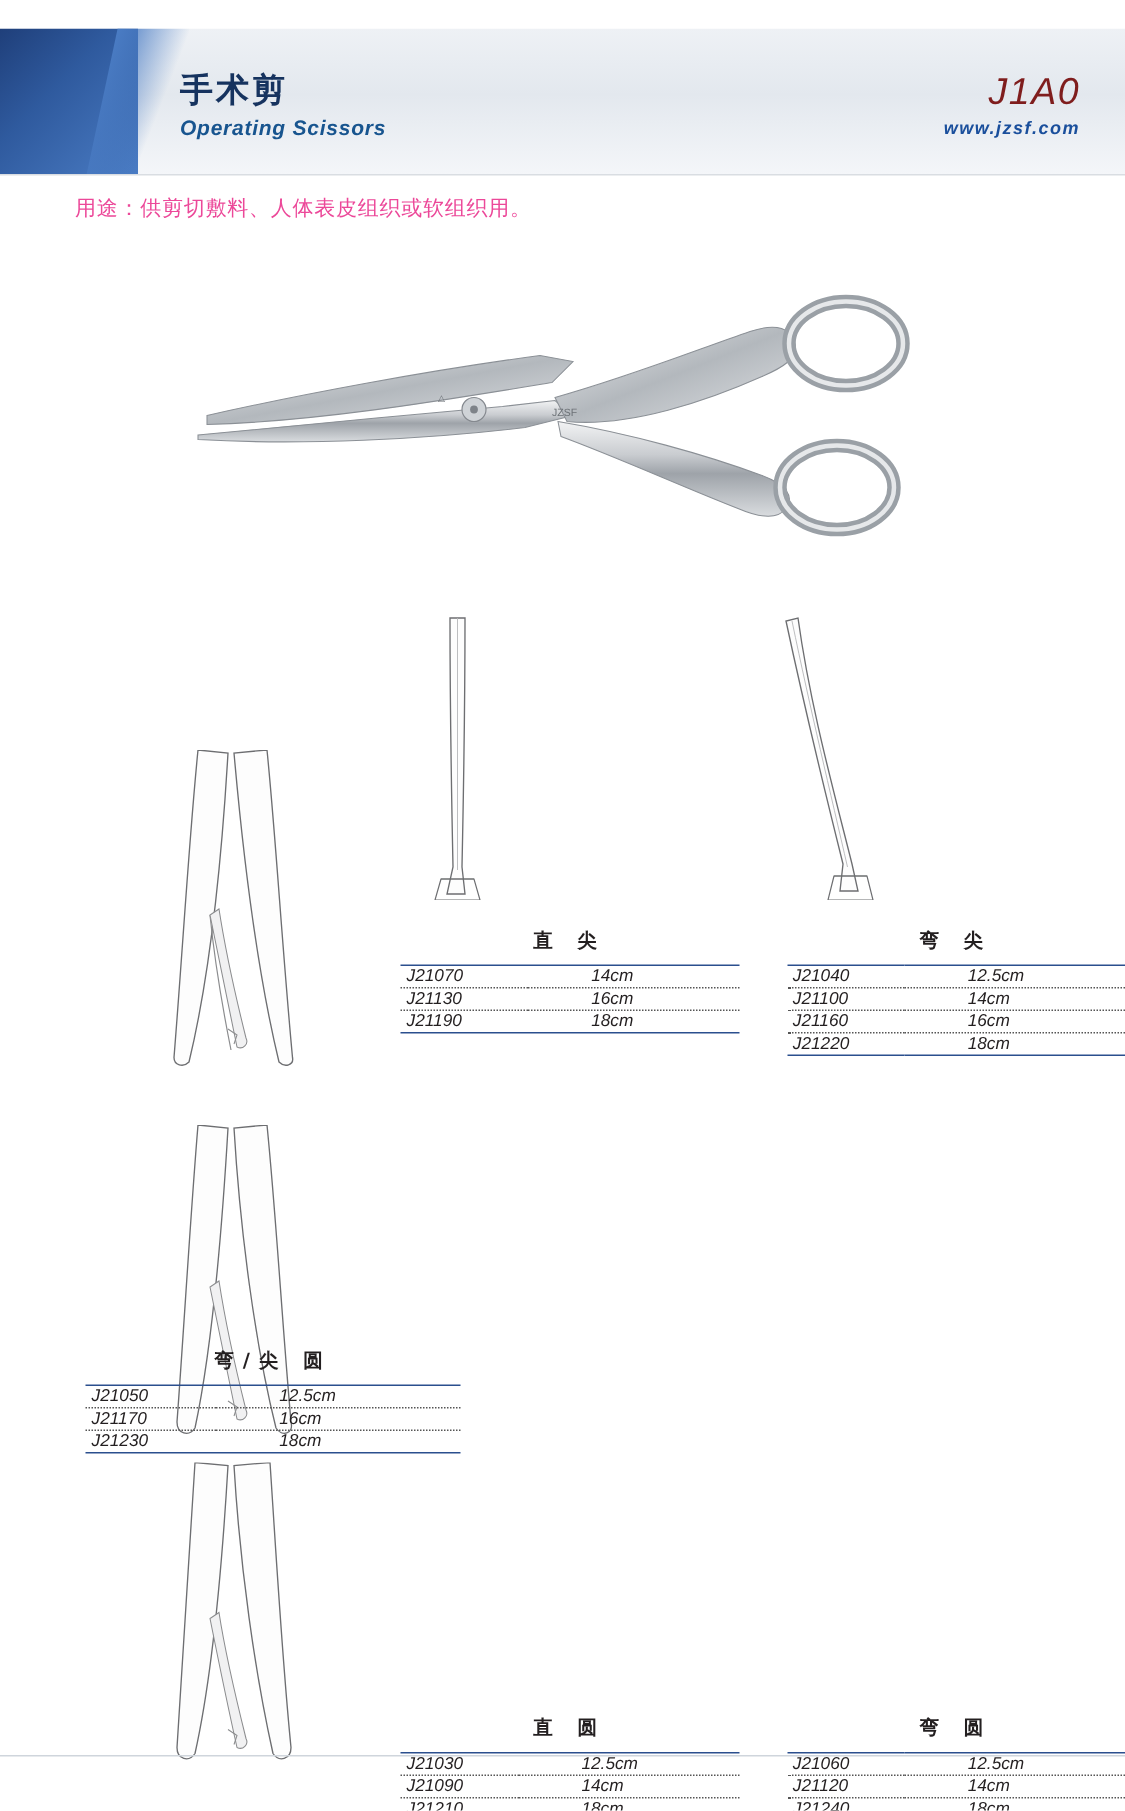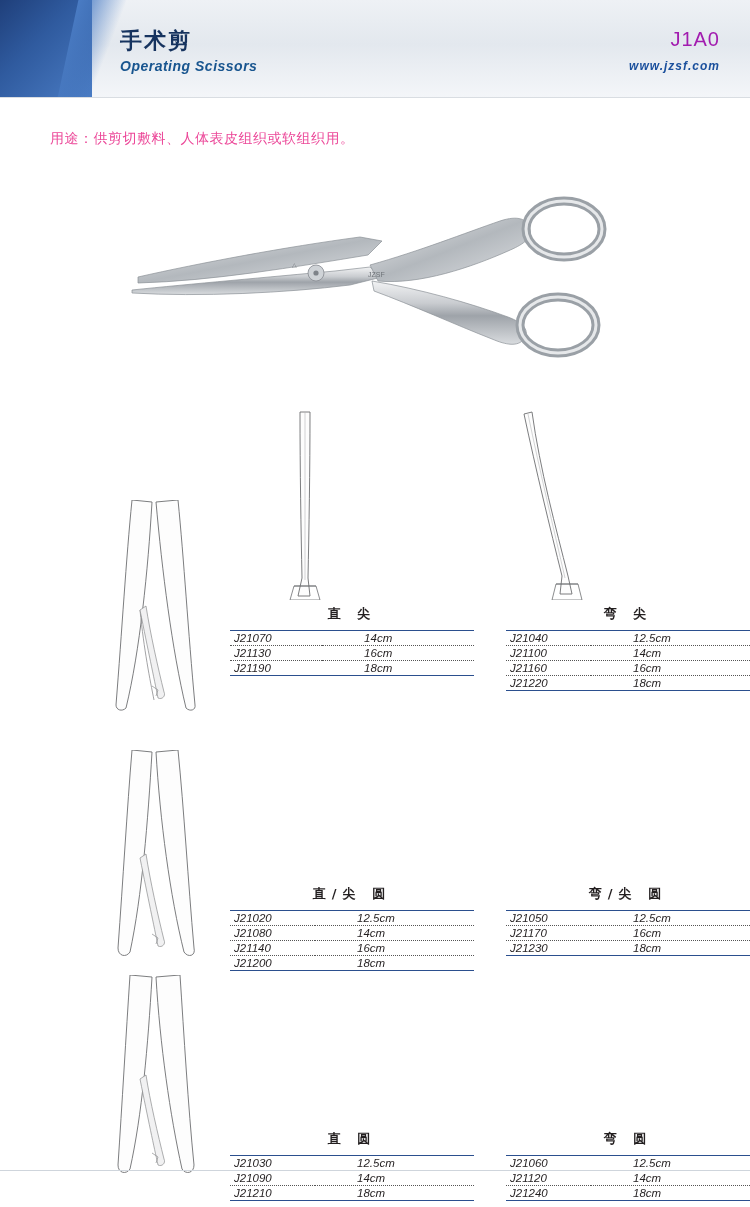--- a/index.html
+++ b/index.html
@@ -14,20 +14,21 @@
   }
 
   
   .header {
     position: relative;
     width: 750px;
     height: 98px;
     background: #ffffff;
     border-bottom: 1px solid #d9dde2;
     overflow: hidden;
+    margin-top: 19px;
   }
   .header-band {
     position: absolute;
     left: 0; top: 0;
     width: 750px; height: 98px;
     background: linear-gradient(180deg,#eef1f5 0%, #e3e8ee 45%, #f4f6f9 100%);
   }
   .header-left-bar {
     position: absolute;
     left: 0; top: 0;
@@ -56,22 +57,23 @@
     left: 120px; top: 58px;
     font-size: 14px;
     font-style: italic;
     font-weight: bold;
     color: #18558f;
     letter-spacing: 0.5px;
   }
   .code {
     position: absolute;
     right: 30px; top: 28px;
-    font-size: 20px;
-    color: #a21caf;
+    font-size: 25px;
+    font-style: italic;
+    color: #7f1d1d;
     letter-spacing: 1px;
   }
   .site {
     position: absolute;
     right: 30px; top: 59px;
     font-size: 12px;
     font-weight: bold;
     font-style: italic;
     color: #1a4f9c;
     letter-spacing: 1px;
@@ -112,24 +114,25 @@
     width: 80px; height: 190px;
   }
   .tip-art-curved {
     position: absolute;
     left: 510px; top: 0px;
     width: 90px; height: 190px;
   }
 
   .tables {
     position: absolute;
-    left: 0; top: 195px;
+    left: 0; top: 208px;
     width: 750px;
     display: flex;
     gap: 12px;
+    padding-left: 37px;
   }
   .tbl-wrap { width: 250px; }
   .tbl-wrap.left { margin-left: 230px; }
   .tbl-wrap.right { margin-left: 20px; }
 
   .tbl-head {
     text-align: center;
     font-size: 13px;
     font-weight: bold;
     color: #231f20;
@@ -293,43 +296,20 @@
   <div class="blade-art" style="top:60px;">
     <svg viewBox="0 0 110 215" width="110" height="215">
       <path d="M32 0 C27 60 23 130 18 198 C18 206 26 208 30 202 C42 146 48 70 52 2 Z" fill="#fdfdfd" stroke="#6d6e71" stroke-width="0.9"></path>
       <path d="M56 2 C60 70 70 146 84 202 C88 208 96 206 94 198 C88 130 84 60 78 0 Z" fill="#fdfdfd" stroke="#6d6e71" stroke-width="0.9"></path>
       <path d="M40 108 C48 148 54 176 58 196 C62 198 66 194 64 190 C58 166 50 130 46 104 Z" fill="#f1f1f2" stroke="#8b8c8e" stroke-width="0.7"></path>
       <path d="M52 184 l6 4 l-2 6" fill="none" stroke="#8b8c8e" stroke-width="0.7"></path>
     </svg>
   </div>
 
   <div class="tables">
-    <div class="tbl-wrap left">
-      <div class="tbl-head">直/尖 圆</div>
-      <table class="spec">
-        <tbody>
-            <tr>
-          <td>J21020</td>
-          <td class="sz">12.5cm</td>
-        </tr>
-        <tr>
-          <td>J21080</td>
-          <td class="sz">14cm</td>
-        </tr>
-        <tr>
-          <td>J21140</td>
-          <td class="sz">16cm</td>
-        </tr>
-        <tr>
-          <td>J21200</td>
-          <td class="sz">18cm</td>
-        </tr>
-      </tbody>
-        </table>
-    </div>
 
     <div class="tbl-wrap right">
       <div class="tbl-head">弯/尖 圆</div>
       <table class="spec">
         <tbody>
             <tr>
           <td>J21050</td>
           <td class="sz">12.5cm</td>
         </tr>
         <tr>

